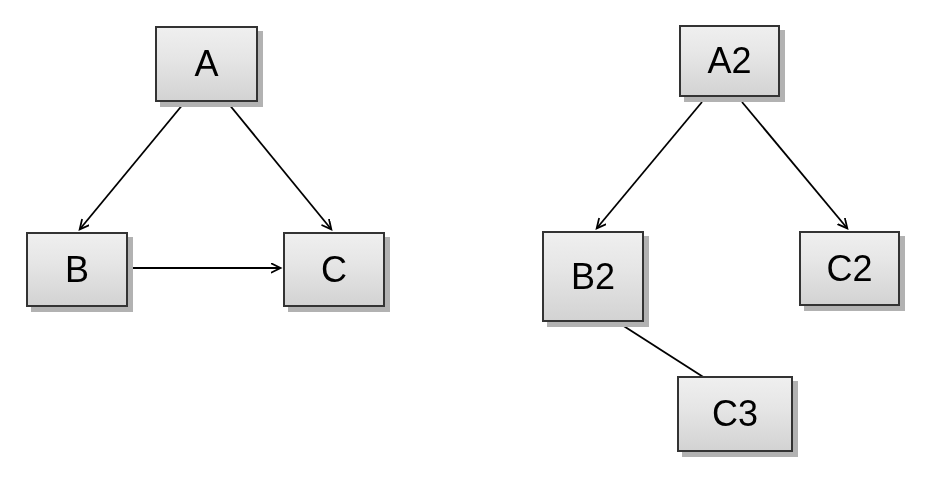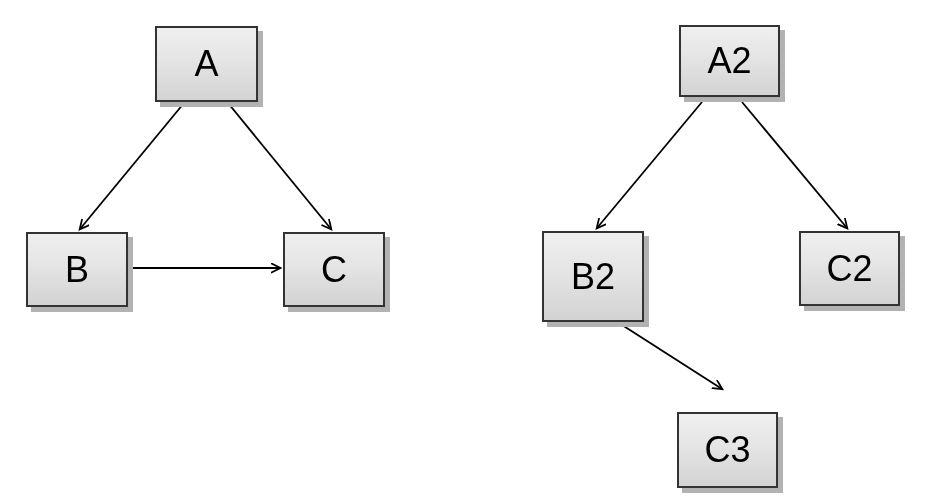--- a/index.html
+++ b/index.html
@@ -69,17 +69,17 @@
   </div>
       <div class="node" style="left: 679px; top: 25px; width: 101px; height: 72px;">
     <span class="node-label">A2</span>
   </div>
       <div class="node" style="left: 542px; top: 231px; width: 102px; height: 91px;">
     <span class="node-label">B2</span>
   </div>
       <div class="node" style="left: 799px; top: 231px; width: 101px; height: 75px;">
     <span class="node-label">C2</span>
   </div>
-      <div class="node" style="left: 677px; top: 412px; width: 101px; height: 76px;">
+      <div class="node" style="left: 677px; top: 376px; width: 116px; height: 76px;">
     <span class="node-label">C3</span>
   </div>
     </div>
 </div>
 
 </body></html>

